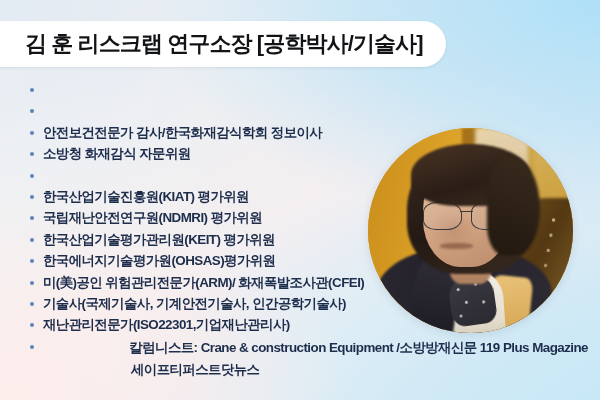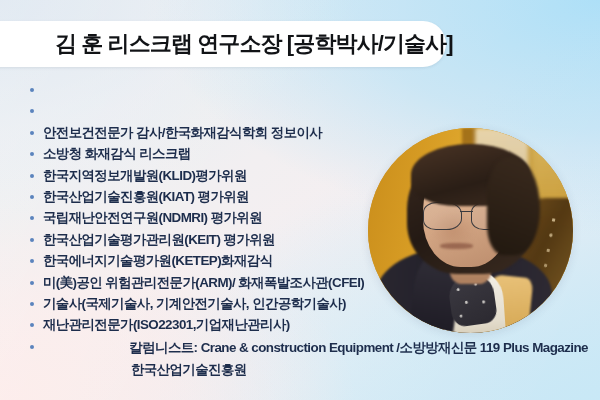--- a/index.html
+++ b/index.html
@@ -50,21 +50,20 @@
     box-sizing: border-box;
     padding-left: 65px;
   }
   #title-text {
     font-size: 22px;
     font-weight: 700;
     color: #111316;
     letter-spacing: -0.9px;
     white-space: nowrap;
     line-height: 1;
-    margin-left: 30px;
   }
 
   
   #credentials {
     position: absolute;
     left: 28px;
     top: 79px;
     width: 560px;
     margin: 0;
     padding: 0;
@@ -315,26 +314,26 @@
     <div class="p-layer" id="p-mouth"></div>
     <div class="p-layer" id="p-hair-front"></div>
     <div class="p-layer" id="p-hair-side"></div>
     <div class="p-layer" id="p-photo-blur"></div>
   </div>
 
   <ul id="credentials">
     <li><span class="dot"></span></li>
     <li><span class="dot"></span></li>
     <li><span class="dot"></span><span>안전보건전문가 감사/한국화재감식학회 정보이사</span></li>
-    <li><span class="dot"></span><span>소방청 화재감식 리스크랩</span></li>
-    <li><span class="dot"></span><span>한국지역정보개발원(KLID)평가위원</span></li>
+    <li><span class="dot"></span><span>소방청 화재감식 자문위원</span></li>
+    <li><span class="dot"></span></li>
     <li><span class="dot"></span><span>한국산업기술진흥원(KIAT) 평가위원</span></li>
     <li><span class="dot"></span><span>국립재난안전연구원(NDMRI) 평가위원</span></li>
     <li><span class="dot"></span><span>한국산업기술평가관리원(KEIT) 평가위원</span></li>
-    <li><span class="dot"></span><span>한국에너지기술평가원(KETEP)화재감식</span></li>
+    <li><span class="dot"></span><span>한국에너지기술평가원(OHSAS)평가위원</span></li>
     <li><span class="dot"></span><span>미(美)공인 위험관리전문가(ARM)/ 화재폭발조사관(CFEI)</span></li>
     <li><span class="dot"></span><span>기술사(국제기술사, 기계안전기술사, 인간공학기술사)</span></li>
     <li><span class="dot"></span><span>재난관리전문가(ISO22301,기업재난관리사)</span></li>
     <li class="tall"><span class="dot"></span><span>칼럼니스트: Crane &amp; construction Equipment /소방방재신문 119 Plus Magazine</span></li>
-    <li class="continuation"><span>한국산업기술진흥원</span></li>
+    <li class="continuation"><span>세이프티퍼스트닷뉴스</span></li>
   </ul>
 
 </div>
 
 </body></html>

